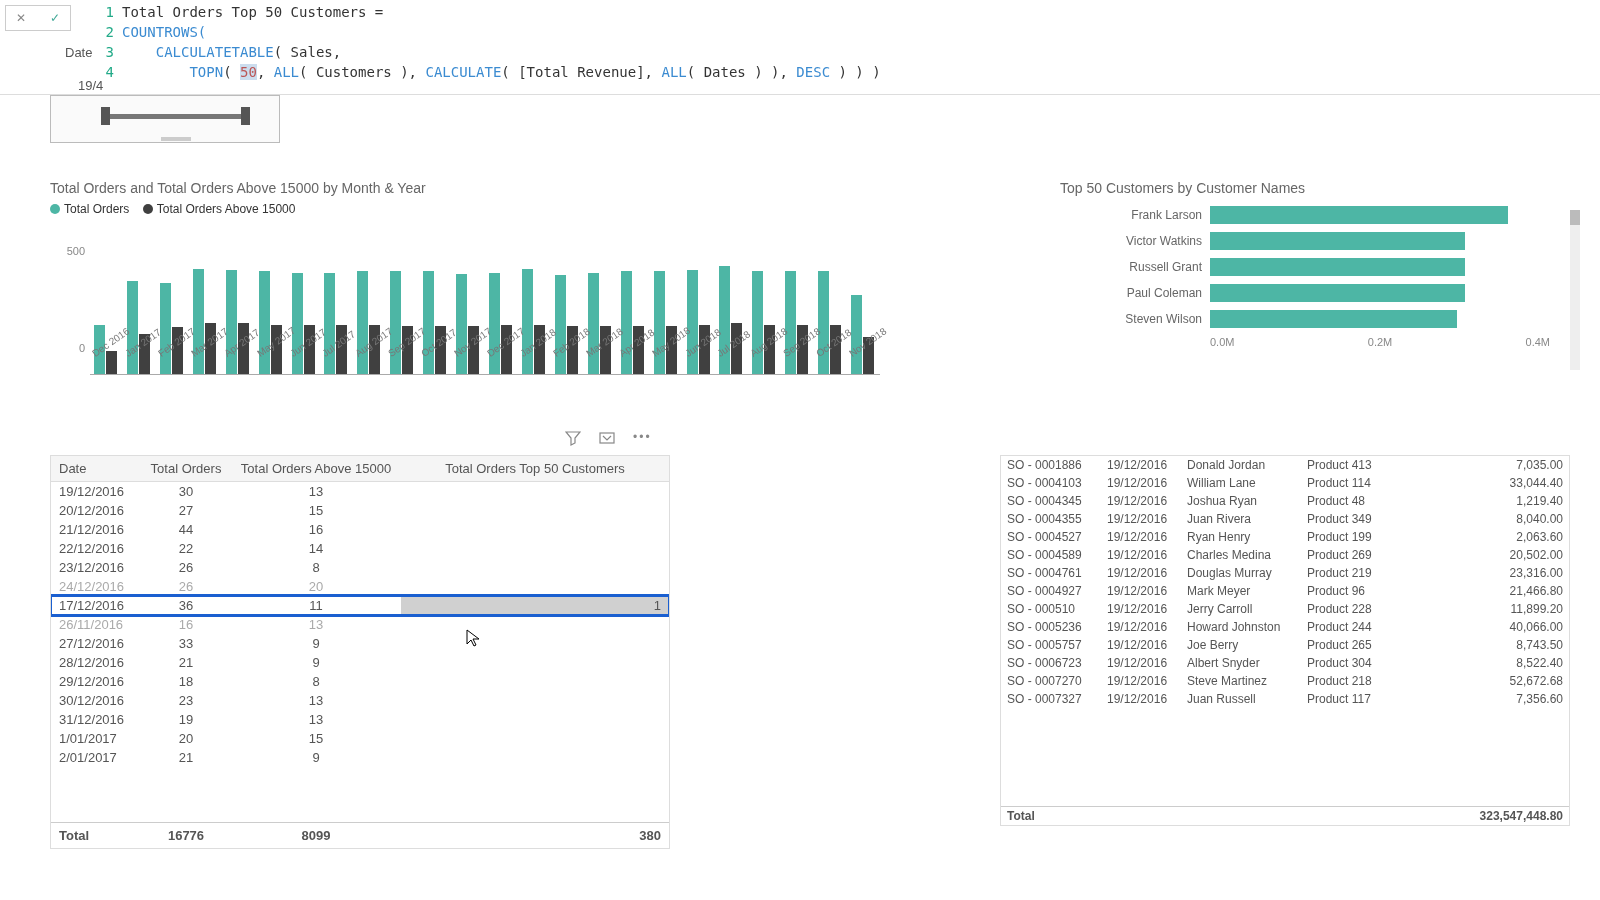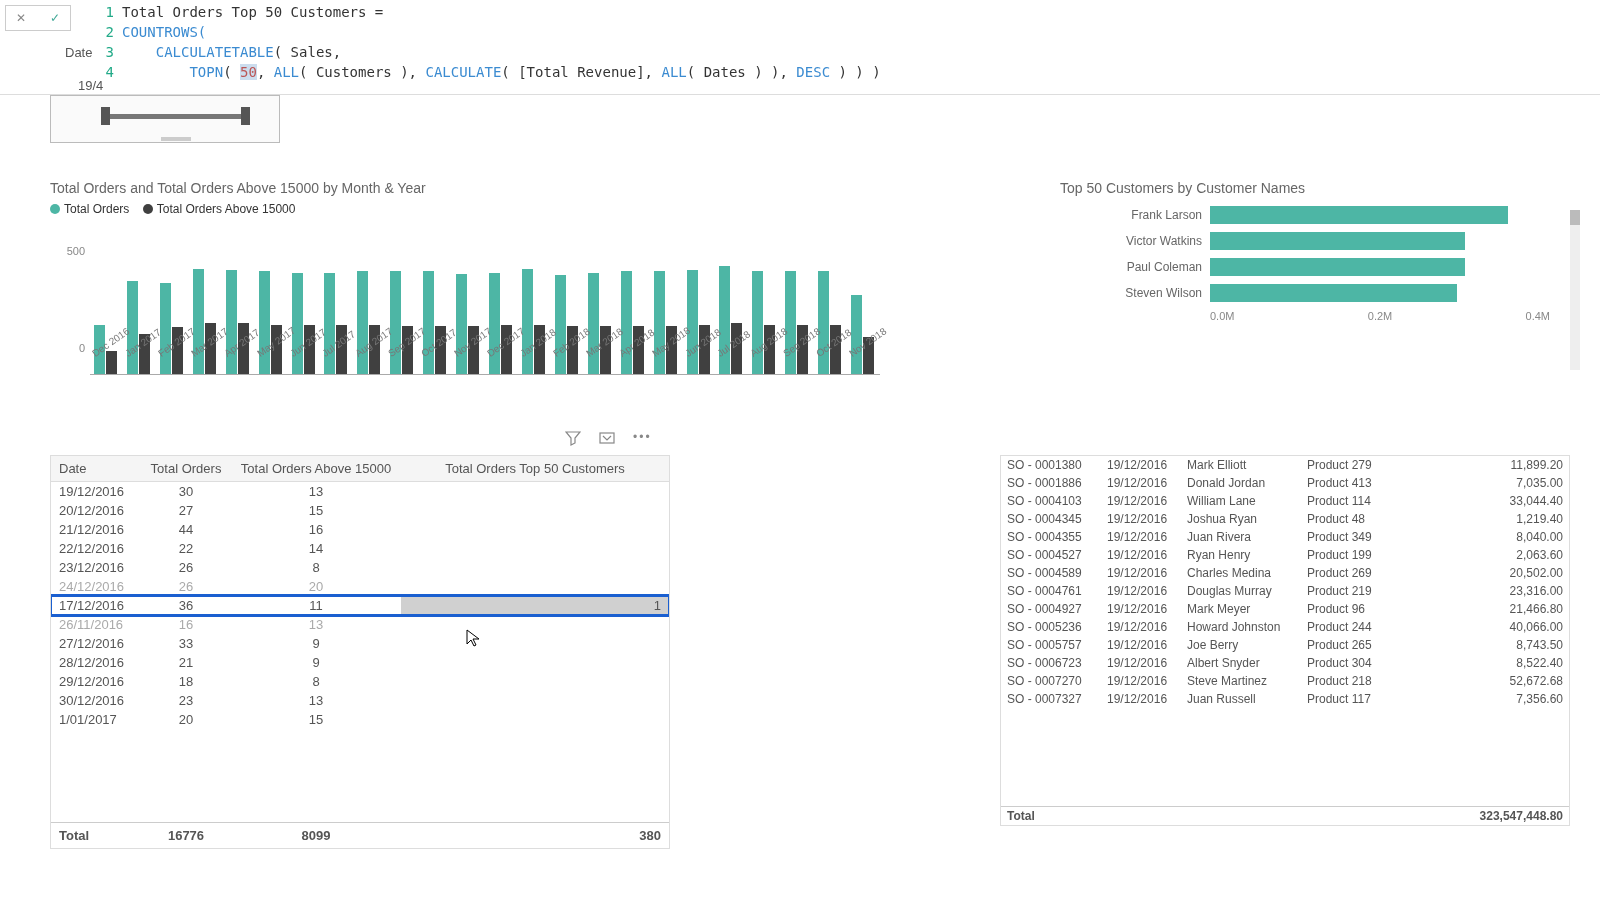--- a/index.html
+++ b/index.html
@@ -350,23 +350,35 @@
             <td style="width:170px" class="ctr-cell">8</td>
             <td class="num-cell"></td>
           </tr>
           <tr>
             <td style="width:90px">30/12/2016</td>
             <td style="width:90px" class="ctr-cell">23</td>
             <td style="width:170px" class="ctr-cell">13</td>
             <td class="num-cell"></td>
           </tr>
           <tr>
+            <td style="width:90px">31/12/2016</td>
+            <td style="width:90px" class="ctr-cell">19</td>
+            <td style="width:170px" class="ctr-cell">13</td>
+            <td class="num-cell"></td>
+          </tr>
+          <tr>
             <td style="width:90px">1/01/2017</td>
             <td style="width:90px" class="ctr-cell">20</td>
             <td style="width:170px" class="ctr-cell">15</td>
+            <td class="num-cell"></td>
+          </tr>
+          <tr>
+            <td style="width:90px">2/01/2017</td>
+            <td style="width:90px" class="ctr-cell">21</td>
+            <td style="width:170px" class="ctr-cell">9</td>
             <td class="num-cell"></td>
           </tr>
         </tbody>
       </table>
     </div>
   <table>
       <tfoot>
         <tr>
     <td style="width:90px">Total</td>
     <td style="width:90px" class="ctr-cell">16776</td>
@@ -386,20 +398,24 @@
   <div id="hbars" style="position:relative;">
       <div class="hbar-row">
         <div class="hbar-label">Frank Larson</div>
         <div class="hbar" style="width: 297.5px;"></div>
       </div>
       <div class="hbar-row">
         <div class="hbar-label">Victor Watkins</div>
         <div class="hbar" style="width: 255px;"></div>
       </div>
       <div class="hbar-row">
+        <div class="hbar-label">Russell Grant</div>
+        <div class="hbar" style="width: 255px;"></div>
+      </div>
+      <div class="hbar-row">
         <div class="hbar-label">Paul Coleman</div>
         <div class="hbar" style="width: 255px;"></div>
       </div>
       <div class="hbar-row">
         <div class="hbar-label">Steven Wilson</div>
         <div class="hbar" style="width: 246.5px;"></div>
       </div>
     </div>
   <div class="hbar-axis">
     <span>0.0M</span>
@@ -409,27 +425,20 @@
   <div class="vscroll2">
       <div class="vscroll2-thumb"></div>
     </div>
 </div>
 
 <div class="table2">
   <div class="tbl2-body">
       <table>
         <tbody id="t2body">
           <tr>
-            <td style="width:100px">SO - 0001380</td>
-            <td style="width:80px">19/12/2016</td>
-            <td style="width:120px">Mark Elliott</td>
-            <td style="width:100px">Product 279</td>
-            <td class="num-cell">11,899.20</td>
-          </tr>
-          <tr>
             <td style="width:100px">SO - 0001886</td>
             <td style="width:80px">19/12/2016</td>
             <td style="width:120px">Donald Jordan</td>
             <td style="width:100px">Product 413</td>
             <td class="num-cell">7,035.00</td>
           </tr>
           <tr>
             <td style="width:100px">SO - 0004103</td>
             <td style="width:80px">19/12/2016</td>
             <td style="width:120px">William Lane</td>
@@ -470,20 +479,27 @@
             <td style="width:120px">Douglas Murray</td>
             <td style="width:100px">Product 219</td>
             <td class="num-cell">23,316.00</td>
           </tr>
           <tr>
             <td style="width:100px">SO - 0004927</td>
             <td style="width:80px">19/12/2016</td>
             <td style="width:120px">Mark Meyer</td>
             <td style="width:100px">Product 96</td>
             <td class="num-cell">21,466.80</td>
+          </tr>
+          <tr>
+            <td style="width:100px">SO - 000510</td>
+            <td style="width:80px">19/12/2016</td>
+            <td style="width:120px">Jerry Carroll</td>
+            <td style="width:100px">Product 228</td>
+            <td class="num-cell">11,899.20</td>
           </tr>
           <tr>
             <td style="width:100px">SO - 0005236</td>
             <td style="width:80px">19/12/2016</td>
             <td style="width:120px">Howard Johnston</td>
             <td style="width:100px">Product 244</td>
             <td class="num-cell">40,066.00</td>
           </tr>
           <tr>
             <td style="width:100px">SO - 0005757</td>

